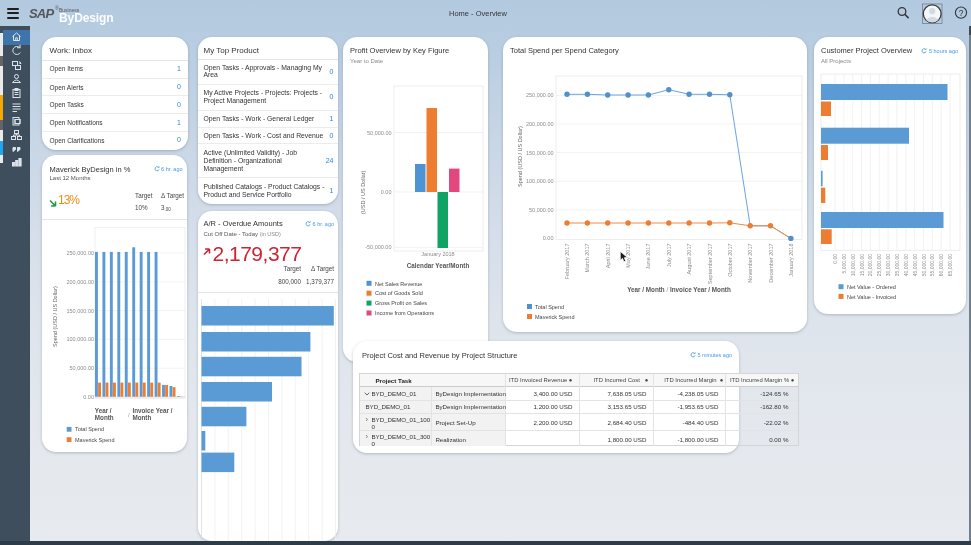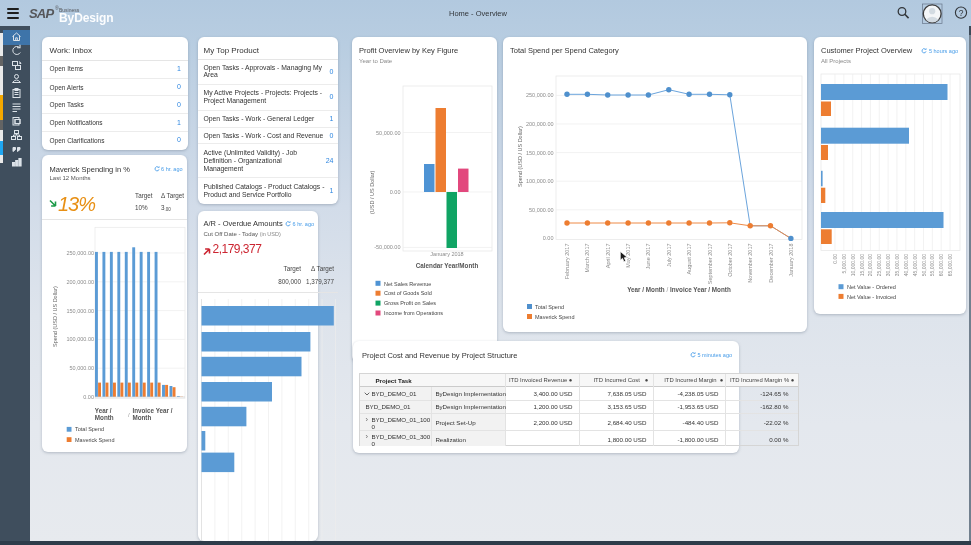--- a/index.html
+++ b/index.html
@@ -1,20 +1,20 @@
 <!DOCTYPE html>
 <html><head>
 <meta charset="utf-8">
 <style>
 * { margin:0; padding:0; box-sizing:border-box; }
 html,body { width:971px; height:545px; overflow:hidden; }
 body { font-family:"Liberation Sans",sans-serif; }
 #app { position:relative; width:971px; height:545px; overflow:hidden;
   background: linear-gradient(180deg,#b2c9df 0%,#b8cde1 8%,#c3d3e4 20%,#d2dce9 38%,#dee4ec 58%,#e4e8ee 78%,#e7eaee 100%); }
-.card { position:absolute; background:#fff; border-radius:6px; box-shadow:0 1px 3px rgba(80,95,115,0.35); }
+.card { position:absolute; background:#fff; border-radius:14px; box-shadow:0 1px 3px rgba(80,95,115,0.35); }
 .ctitle { position:absolute; font-size:7.5px; color:#333; white-space:nowrap; }
 .csub { position:absolute; font-size:6px; color:#8a8a8a; white-space:nowrap; }
 .refresh { position:absolute; font-size:5.5px; color:#459be8; white-space:nowrap; }
 .ric { position:static; display:inline-block; vertical-align:-1px; }
 svg { position:absolute; left:0; top:0; }
 </style>
 </head>
 <body>
 <div id="app">
 
@@ -115,30 +115,30 @@
         <span style="position:absolute;right:6.5px;top:4.5px;font-size:7px;color:#2e86e0;">1</span>
       </div>
       <div style="height:17.8px;position:relative;">
         <span style="position:absolute;left:8px;top:5px;font-size:6.5px;color:#333;">Open Clarifications</span>
         <span style="position:absolute;right:6.5px;top:4.5px;font-size:7px;color:#2e86e0;">0</span>
       </div>
     </div>
   </div>
 
   <div class="card" style="left:41.5px;top:155px;width:145px;height:297px;">
-    <div class="ctitle" style="left:8px;top:9.5px;">Maverick Spending in %</div>
+    <div class="ctitle" style="left:8px;top:9.5px;">Maverick ByDesign in %</div>
     <div class="refresh" style="right:4px;top:11px;"><svg class="ric" width="6" height="6" viewBox="0 0 6 6">
           <path d="M 4.35 1.2 A 2.05 2.05 0 1 0 5.05 3.3" fill="none" stroke="#459be8" stroke-width="0.85"></path>
           <path d="M 3.6 1.65 L 5.45 1.65 L 5.45 0 Z" fill="#459be8"></path>
         </svg> 6 hr. ago</div>
     <div class="csub" style="left:8px;top:20px;font-size:6px;color:#555;">Last 12 Months</div>
     <svg width="9" height="9" viewBox="0 0 9 9" style="left:7px;top:44px;">
         <path d="M 1 1.5 L 6.5 7 M 6.5 7 L 6.5 2.6 M 6.5 7 L 2.1 7" stroke="#1c9a48" stroke-width="1.6" fill="none"></path>
       </svg>
-    <div style="position:absolute;left:16.5px;top:38px;font-size:20px;letter-spacing:-1px;color:#e89015;font-style:italic;">13%</div>
+    <div style="position:absolute;left:16.5px;top:38px;font-size:12px;letter-spacing:-1px;color:#e89015;">13%</div>
     <div style="position:absolute;left:93.5px;top:37px;font-size:6.3px;color:#444;">Target</div>
     <div style="position:absolute;left:119.5px;top:37px;font-size:6.3px;color:#444;">Δ Target</div>
     <div style="position:absolute;left:93.5px;top:48.5px;font-size:6.3px;color:#444;">10%</div>
     <div style="position:absolute;left:119.5px;top:48.5px;font-size:6.3px;color:#444;">3<span style="font-size:4.5px;vertical-align:-1px;">.00</span></div>
     <div style="position:absolute;left:0;top:64px;width:145px;border-top:1px solid #e5e5e5;"></div>
     <svg width="145" height="233" viewBox="0 0 145 233" style="top:64px;">
       <rect x="53" y="8.3" width="90" height="171.2" fill="#fff" stroke="#e8e8e8" stroke-width="0.7"></rect>
       <g stroke="#ededed" stroke-width="0.7">
         <line x1="53" y1="149.2" x2="143" y2="149.2"></line>
         <line x1="53" y1="120.4" x2="143" y2="120.4"></line>
@@ -222,31 +222,31 @@
         <span style="padding-left:5.5px;">Active (Unlimited Validity) - Job<br>Definition - Organizational<br>Management</span>
         <span style="margin-left:auto;padding-right:4.5px;font-size:7px;color:#2e86e0;">24</span>
       </div>
       <div style="height:25.9px;position:relative;display:flex;align-items:center;">
         <span style="padding-left:5.5px;">Published Catalogs - Product Catalogs -<br>Product and Service Portfolio</span>
         <span style="margin-left:auto;padding-right:4.5px;font-size:7px;color:#2e86e0;">1</span>
       </div>
     </div>
   </div>
 
-  <div class="card" style="left:198px;top:211px;width:120px;height:330px;padding-left:32px;">
+  <div class="card" style="left:198px;top:211px;width:140px;height:330px;padding-left:32px;">
     <div class="ctitle" style="left:5.5px;top:8px;">A/R - Overdue Amounts</div>
     <div class="refresh" style="right:4px;top:10px;"><svg class="ric" width="6" height="6" viewBox="0 0 6 6">
           <path d="M 4.35 1.2 A 2.05 2.05 0 1 0 5.05 3.3" fill="none" stroke="#459be8" stroke-width="0.85"></path>
           <path d="M 3.6 1.65 L 5.45 1.65 L 5.45 0 Z" fill="#459be8"></path>
         </svg> 6 hr. ago</div>
     <div class="csub" style="left:5.5px;top:20px;font-size:6px;color:#555;">Cut Off Date - Today <span style="font-size:5.5px;color:#888;">(in USD)</span></div>
     <svg width="9" height="9" viewBox="0 0 9 9" style="left:5px;top:36px;">
         <path d="M 1 7.5 L 6.5 2 M 6.5 2 L 6.5 6.4 M 6.5 2 L 2.1 2" stroke="#cc2531" stroke-width="1.6" fill="none"></path>
       </svg>
-    <div style="position:absolute;left:14.5px;top:31px;font-size:12px;letter-spacing:-0.5px;color:#cc2531;">2,179,377</div>
+    <div style="position:absolute;left:14.5px;top:31px;font-size:21px;letter-spacing:-0.5px;color:#cc2531;">2,179,377</div>
     <div style="position:absolute;left:0;top:54px;width:140px;font-size:6.3px;color:#444;">
       <span style="position:absolute;right:37px;top:0;">Target</span>
       <span style="position:absolute;right:4px;top:0;">Δ Target</span>
       <span style="position:absolute;right:37px;top:12.5px;">800,000</span>
       <span style="position:absolute;right:4px;top:12.5px;">1,379,377</span>
     </div>
     <div style="position:absolute;left:0;top:81px;width:140px;border-top:1px solid #e5e5e5;"></div>
     <svg width="140" height="249" viewBox="0 0 140 249" style="top:81px;">
       <g stroke="#ededed" stroke-width="0.7">
         <line x1="16.9" y1="7" x2="16.9" y2="249"></line>
@@ -266,21 +266,21 @@
         <rect x="3.5" y="40" width="108.9" height="19.5"></rect>
         <rect x="3.5" y="64.8" width="100" height="19.5"></rect>
         <rect x="3.5" y="90" width="70.5" height="19.5"></rect>
         <rect x="3.5" y="114.8" width="44.9" height="19.5"></rect>
         <rect x="3.5" y="139" width="3.8" height="19.5"></rect>
         <rect x="3.5" y="160.6" width="32.8" height="19.5"></rect>
       </g>
     </svg>
   </div>
 
-  <div class="card" style="left:352px;top:37px;width:145px;height:325px;">
+  <div class="card" style="left:343px;top:37px;width:145px;height:325px;">
     <div class="ctitle" style="left:7px;top:9px;">Profit Overview by Key Figure</div>
     <div class="csub" style="left:7px;top:21px;">Year to Date</div>
     <svg width="145" height="291" viewBox="0 0 145 291">
       <rect x="51" y="49" width="89" height="165" fill="#fff" stroke="#e5e5e5" stroke-width="0.7"></rect>
       <g stroke="#ededed" stroke-width="0.7">
         <line x1="51" y1="95.5" x2="140" y2="95.5"></line>
         <line x1="51" y1="155" x2="140" y2="155"></line>
         <line x1="51" y1="210.4" x2="140" y2="210.4"></line>
       </g>
       <g font-family="Liberation Sans" font-size="5.5" fill="#8c8c8c" text-anchor="end">

